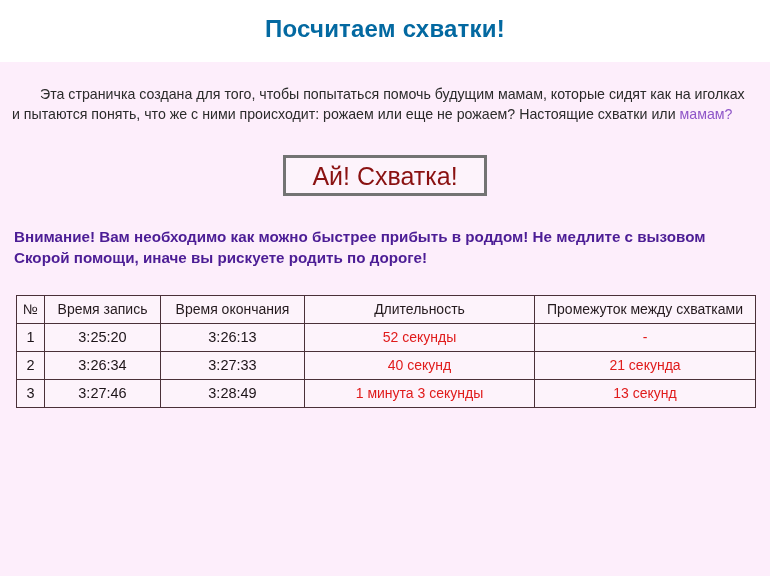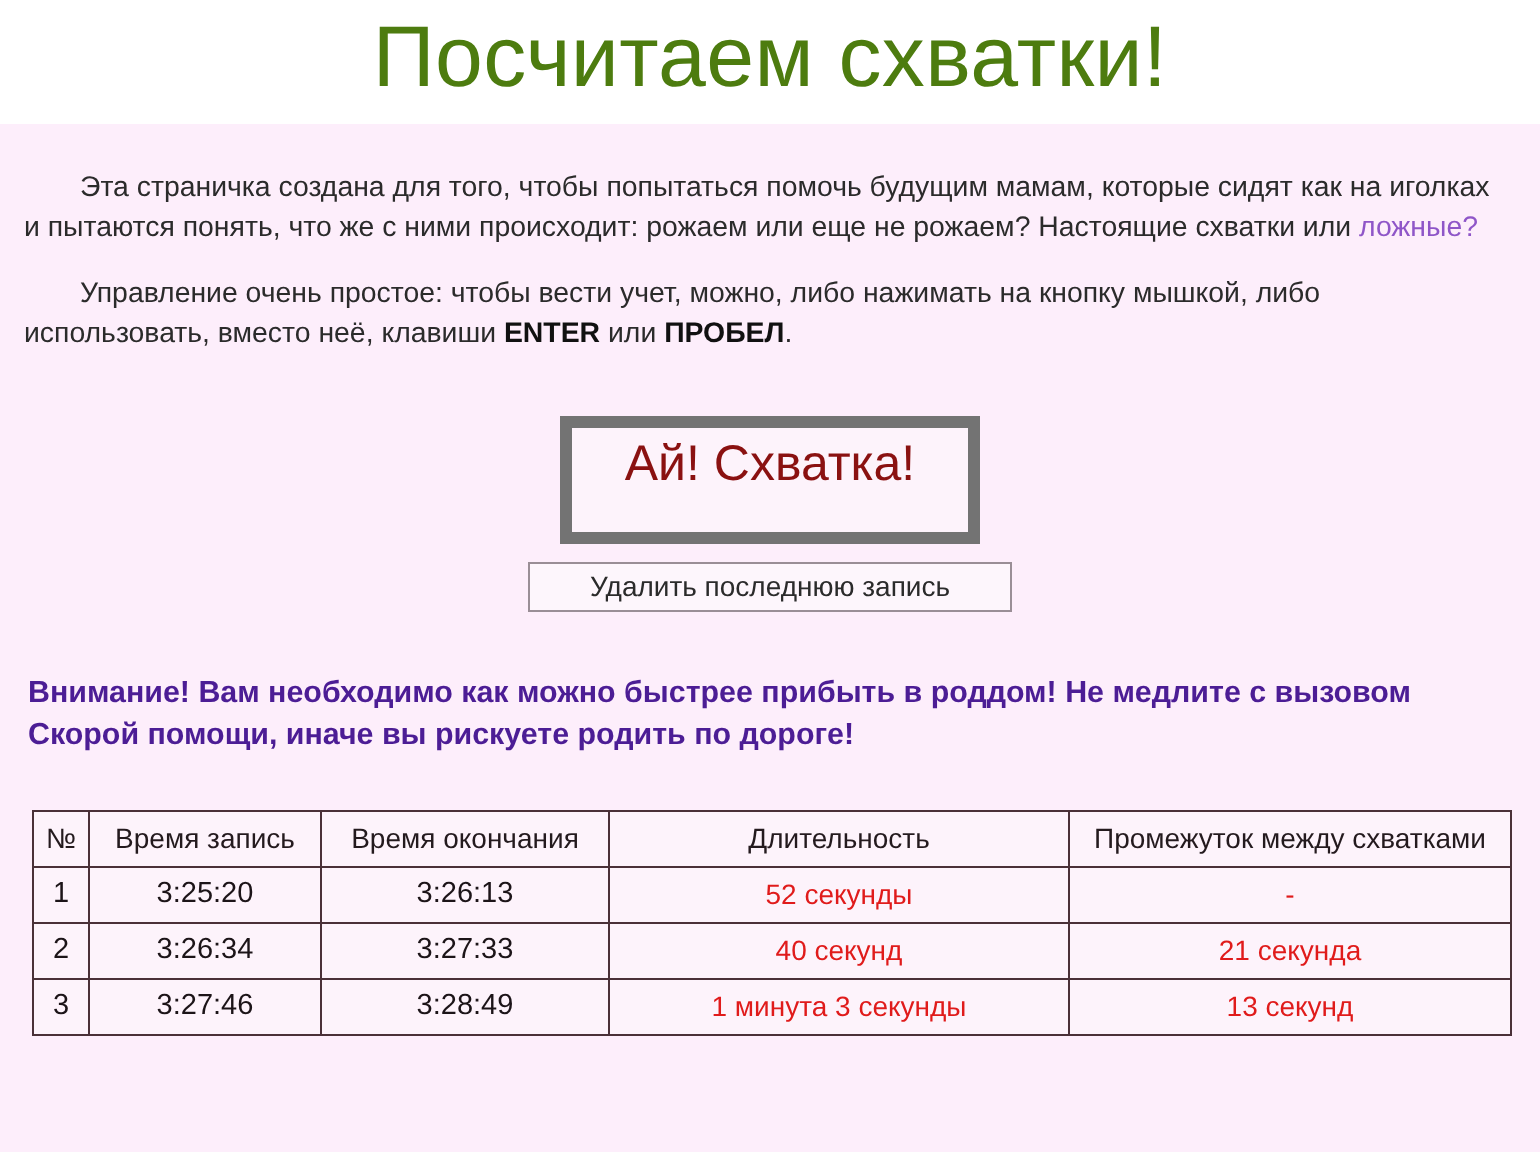--- a/index.html
+++ b/index.html
@@ -20,23 +20,23 @@
     background: #ffffff;
   }
   .header-band {
     height: 62px;
     background: #ffffff;
     display: flex;
     align-items: center;
     justify-content: center;
   }
   .page-title {
-    color: #4d7c0f;
-    font-size: 43px;
-    font-weight: normal;
+    color: #0369a1;
+    font-size: 24px;
+    font-weight: bold;
     letter-spacing: 0.2px;
     line-height: 1;
     margin: 0;
     padding: 0 0 4px 0;
     font-family: "Liberation Sans", sans-serif;
   }
   .body-band {
     background: #fdeefb;
     height: 514px;
     padding: 0;
@@ -62,25 +62,25 @@
   .kbd {
     font-weight: bold;
     color: #111111;
   }
   .btn-area {
     text-align: center;
     margin-top: 30px;
   }
   .main-button {
     display: inline-block;
-    border: 6px solid #737373;
+    border: 3px solid #737373;
     background: #fdf3fb;
     color: #8a1111;
     font-size: 25px;
-    padding: 4px 26px 19px 26px;
+    padding: 4px 26px 2px 26px;
     line-height: 1.15;
     cursor: pointer;
     font-family: "Liberation Sans", sans-serif;
     box-sizing: border-box;
   }
   .undo-button {
     display: inline-block;
     margin-top: 9px;
     border: 1px solid #9a8e96;
     background: #fdf6fc;
@@ -136,28 +136,26 @@
 
 <div id="page">
 
   <div class="header-band">
     <h1 class="page-title">Посчитаем схватки!</h1>
   </div>
 
   <div class="body-band">
 
     <div class="intro">
-      <p><span>Эта страничка создана для того, чтобы попытаться помочь будущим мамам, которые сидят как на иголках и пытаются понять, что же с ними происходит: рожаем или еще не рожаем? Настоящие схватки или </span><span class="link-false">ложные?</span></p>
-      <p><span>Управление очень простое: чтобы вести учет, можно, либо нажимать на кнопку мышкой, либо использовать, вместо неё, клавиши </span><span class="kbd">ENTER</span><span> или </span><span class="kbd">ПРОБЕЛ</span><span>.</span></p>
+      <p><span>Эта страничка создана для того, чтобы попытаться помочь будущим мамам, которые сидят как на иголках и пытаются понять, что же с ними происходит: рожаем или еще не рожаем? Настоящие схватки или </span><span class="link-false">мамам?</span></p>
     </div>
 
     <div class="btn-area">
       <div class="main-button">Ай! Схватка!</div>
       <br>
-      <div class="undo-button">Удалить последнюю запись</div>
     </div>
 
     <div class="warning">Внимание! Вам необходимо как можно быстрее прибыть в роддом! Не медлите с вызовом Скорой помощи, иначе вы рискуете родить по дороге!</div>
 
     <table class="log">
       <colgroup>
         <col class="c-num">
           <col class="c-start">
           <col class="c-end">
           <col class="c-dur">

